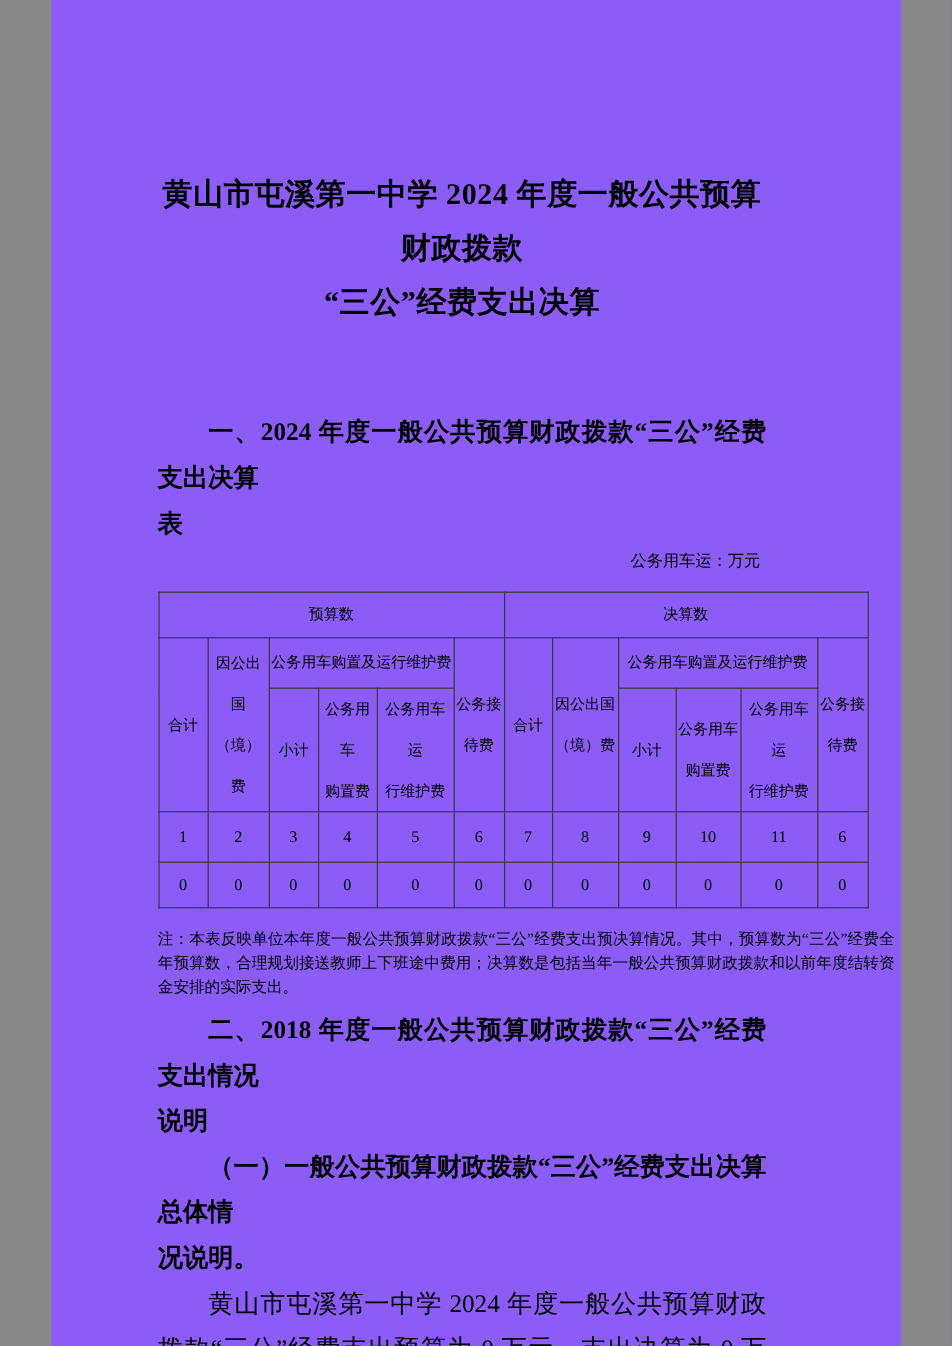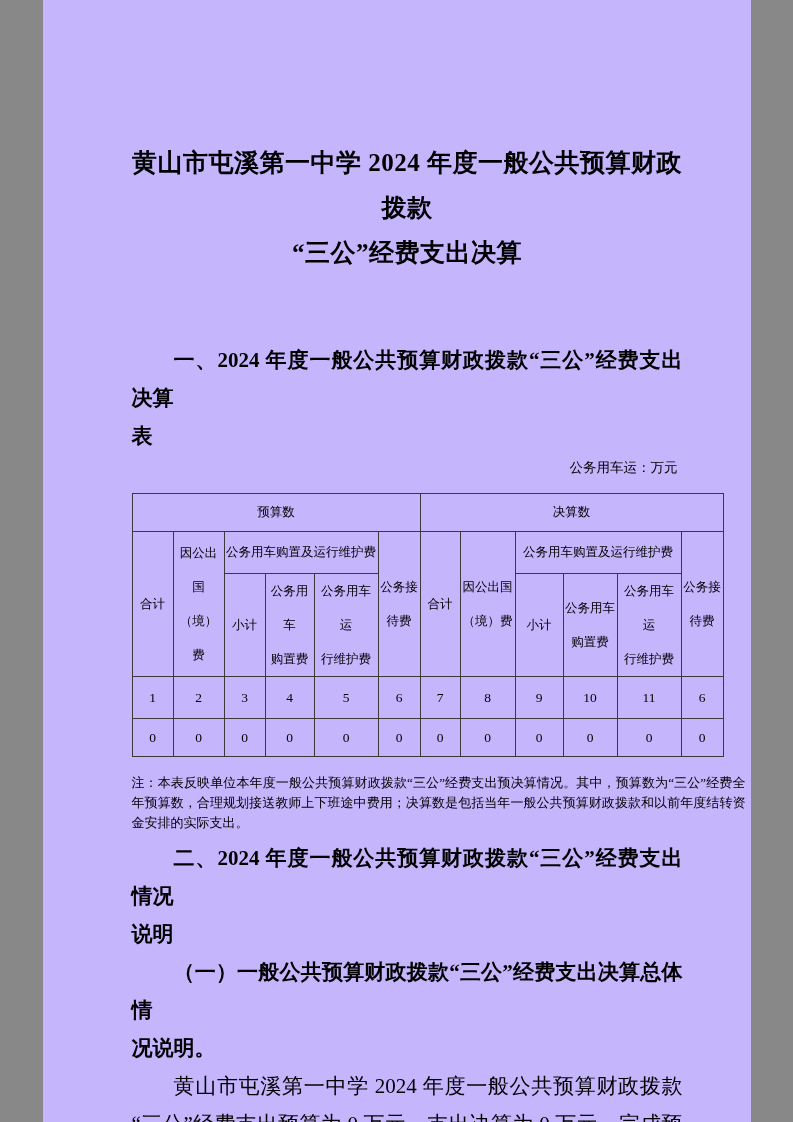--- a/index.html
+++ b/index.html
@@ -1,24 +1,24 @@
 <!DOCTYPE html>
 <html lang="zh"><head>
 <meta charset="utf-8">
 <style>
   * { margin: 0; padding: 0; box-sizing: border-box; }
   html, body { background: #888; }
   .page {
     width: 708px;
     height: 1122px;
     margin: 0 auto;
-    background: #c4b5fd;
+    background: #8b5cf6;
     color: #000000;
     font-family: "Liberation Serif", "DejaVu Serif", serif;
-    padding: 140px 68px 40px 89px;
+    padding: 140px 112px 40px 89px;
     overflow: hidden;
     position: relative;
   }
   .prewrap { white-space: pre-line; }
 
   .doc-title {
     font-size: 25px;
     font-weight: bold;
     text-align: center;
     line-height: 45px;
@@ -184,21 +184,21 @@
         <td>0</td>
         <td>0</td>
         <td>0</td>
         <td>0</td>
       </tr>
     </tbody>
   </table>
 
   <p class="table-note">注：本表反映单位本年度一般公共预算财政拨款“三公”经费支出预决算情况。其中，预算数为“三公”经费全年预算数，合理规划接送教师上下班途中费用；决算数是包括当年一般公共预算财政拨款和以前年度结转资金安排的实际支出。</p>
 
-  <h2 class="h-sub prewrap">二、2024 年度一般公共预算财政拨款“三公”经费支出情况
+  <h2 class="h-sub prewrap">二、2018 年度一般公共预算财政拨款“三公”经费支出情况
 说明</h2>
 
   <h3 class="h-sub2 prewrap">（一）一般公共预算财政拨款“三公”经费支出决算总体情
 况说明。</h3>
 
   <p class="body-para">黄山市屯溪第一中学 2024 年度一般公共预算财政拨款“三公”经费支出预算为 0 万元，支出决算为 0 万元，完成预算的 0%，较上年减少 0.26 万元，下降 260%。决算数与预算数持平的主要原因是校车运行节约开支、合理规划接送教师上下班途中费用。</p>
 
 </div>
 
 </body></html>

